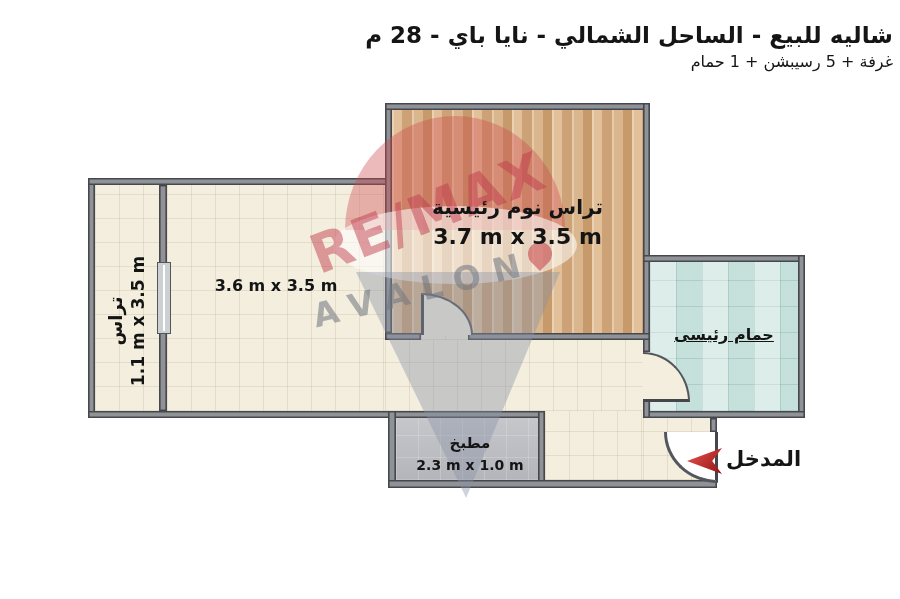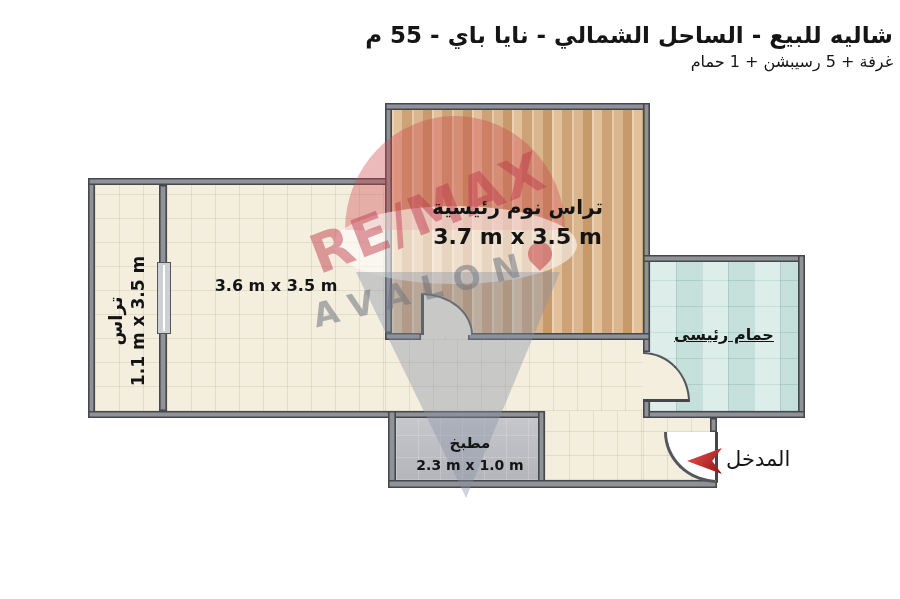--- a/index.html
+++ b/index.html
@@ -69,21 +69,21 @@
   .lbl-kitchen .dims{font-size:14px;line-height:22px;}
   .lbl-terrace{left:127px;top:298px;width:170px;margin-left:-85px;
                transform:rotate(-90deg);}
   .lbl-terrace .name{font-size:18px;line-height:23px;}
   .lbl-terrace .dims{font-size:17px;line-height:23px;}
 
   
   .entry-arrow{position:absolute;left:687px;top:448px;width:35px;height:26px;
      background:linear-gradient(135deg,#ef5350,#8e1414);
      clip-path:polygon(0 50%, 100% 0, 72% 50%, 100% 100%);}
-  .entry-label{position:absolute;left:726px;top:447px;font-size:21px;font-weight:normal;}
+  .entry-label{position:absolute;left:726px;top:447px;font-size:21px;font-weight:bold;}
 
   
   .wm{position:absolute;pointer-events:none;}
   .wm-dome{left:345px;top:116px;width:220px;height:114px;background:#cf4a50;
            border-radius:110px 110px 0 0 / 114px 114px 0 0;opacity:.38;}
   .wm-band{left:333px;top:206px;width:244px;height:78px;background:#ffffff;
            border-radius:50%;opacity:.55;}
   .wm-cone{left:356px;top:272px;width:204px;height:226px;background:#8792a6;
            clip-path:polygon(0 0,100% 0,54% 100%);opacity:.40;}
   .wm-remax{left:428px;top:213px;transform:translate(-50%,-50%) rotate(-21deg);
@@ -92,21 +92,21 @@
              font-size:33px;font-weight:bold;color:#70767f;opacity:.55;letter-spacing:13px;white-space:nowrap;}
   .wm-balloon{left:528px;top:242px;width:24px;height:24px;background:#c03036;
               border-radius:50% 50% 50% 0;transform:rotate(-45deg);opacity:.5;}
 </style>
 </head>
 <body>
 
 <div class="screen">
 
   <div class="header">
-    <div class="title">شاليه للبيع - الساحل الشمالي - نايا باي - 55 م</div>
+    <div class="title">شاليه للبيع - الساحل الشمالي - نايا باي - 28 م</div>
     <div class="subtitle">غرفة + 5 رسيبشن + 1 حمام</div>
   </div>
 
   <div class="abs floor-cream" style="left:95px;top:185px;width:64px;height:226px;"></div>
   <div class="abs floor-cream" style="left:167px;top:185px;width:218px;height:226px;"></div>
   <div class="abs floor-wood" style="left:392px;top:110px;width:251px;height:223px;"></div>
   <div class="abs floor-bath" style="left:650px;top:262px;width:148px;height:149px;"></div>
   <div class="abs floor-cream" style="left:385px;top:340px;width:258px;height:71px;"></div>
   <div class="abs floor-cream" style="left:545px;top:411px;width:165px;height:69px;"></div>
   <div class="abs floor-cream" style="left:643px;top:418px;width:67px;height:62px;"></div>

